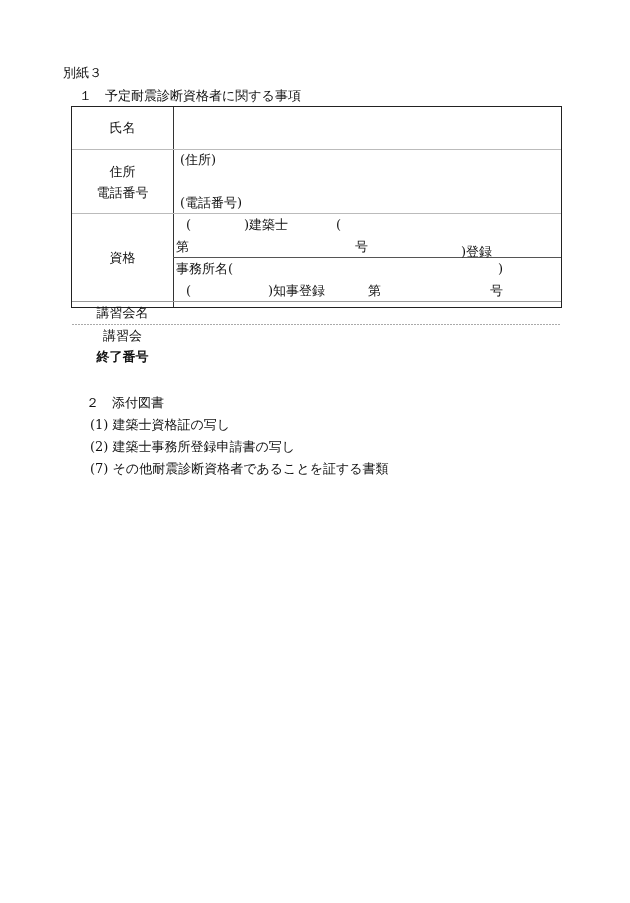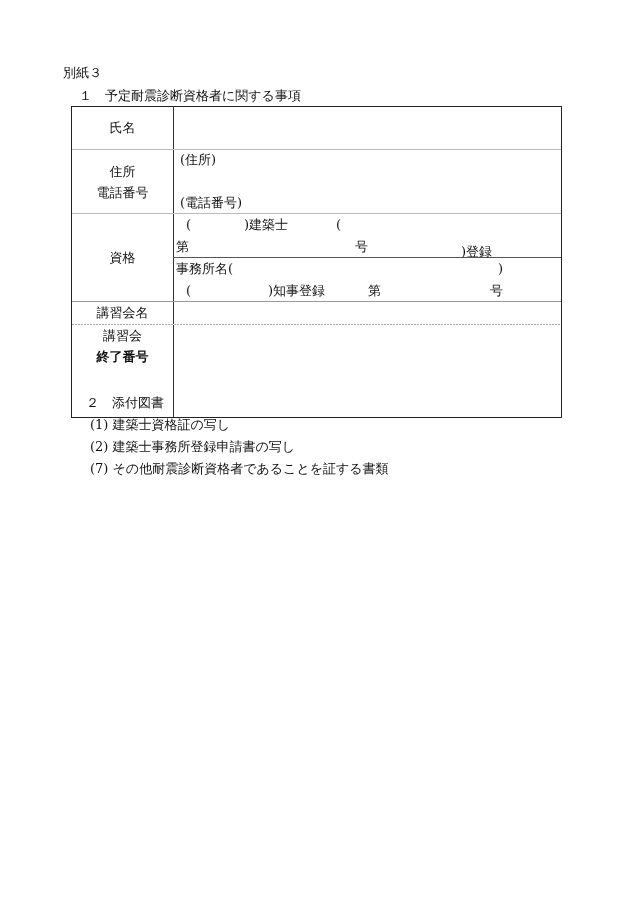--- a/index.html
+++ b/index.html
@@ -1,18 +1,18 @@
 <!DOCTYPE html>
 <html><head>
 <meta charset="utf-8">
 <style>
   html, body { margin:0; padding:0; background:#fff; }
   body { width:630px; height:903px; position:relative; font-family:"DejaVu Serif","Liberation Serif",serif; color:#111; font-size:13px; }
   .abs { position:absolute; white-space:pre; line-height:1; }
-  .tbl { position:absolute; left:71px; top:106px; width:491px; height:312px; border:1.6px solid #222; box-sizing:border-box; }
+  .tbl { position:absolute; left:71px; top:106px; width:491px; height:202px; border:1.6px solid #222; box-sizing:border-box; }
   .vline { position:absolute; left:101px; top:0; bottom:0; width:1px; background:#333; }
   .hline { position:absolute; left:0; right:0; height:1px; background:#bbb; }
   .hline.inner { left:101px; background:#555; }
   .hline.dot { background:repeating-linear-gradient(90deg,#aaa 0 2px,#fff 2px 3px); }
   .lbl { position:absolute; left:0; width:101px; text-align:center; line-height:22px; }
 </style>
 </head>
 <body>
 
 <div class="abs" style="left:63px;top:66px;">別紙３</div>

